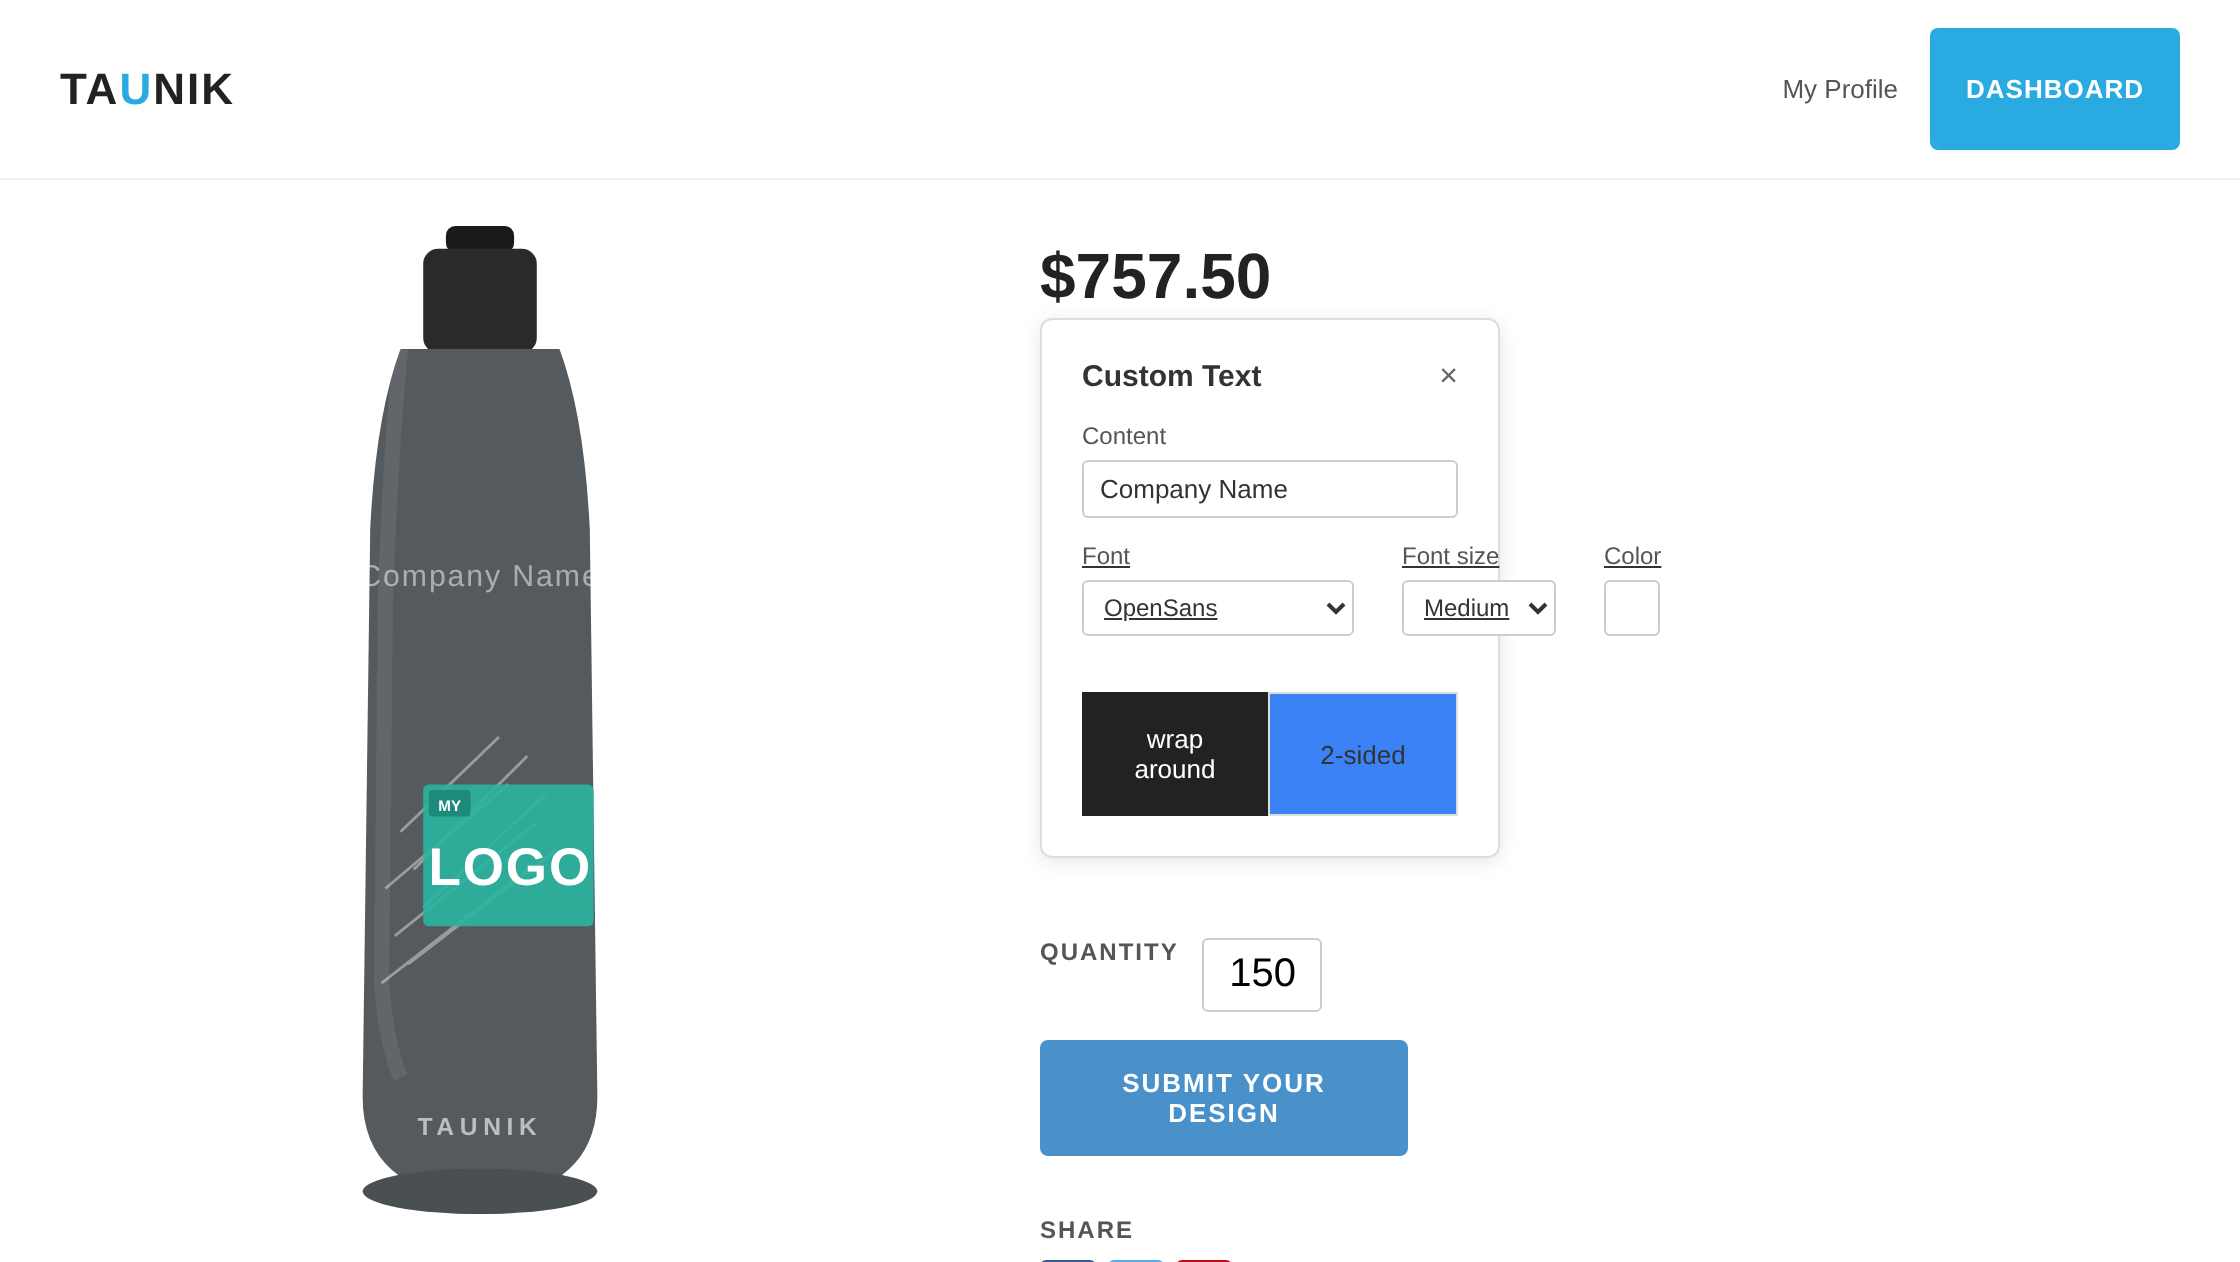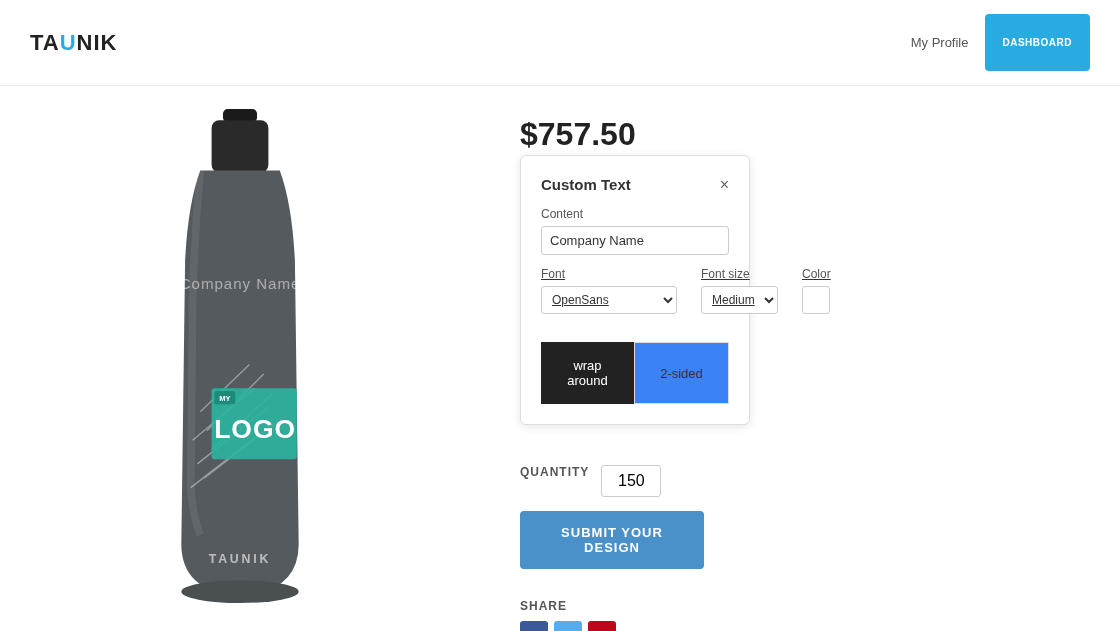--- a/index.html
+++ b/index.html
@@ -39,21 +39,21 @@
       font-size: 13px;
       color: #555;
       cursor: pointer;
     }
     .dashboard-btn {
       background: #29abe2;
       color: #fff;
       border: none;
       padding: 23px 18px;
       border-radius: 4px;
-      font-size: 10px;
+      font-size: 13px;
       font-weight: 600;
       cursor: pointer;
       letter-spacing: 0.5px;
     }
 
     
     .main {
       display: flex;
       height: calc(631px - 56px);
     }
@@ -204,21 +204,21 @@
     .quantity-label {
       font-size: 12px;
       font-weight: 600;
       color: #555;
       letter-spacing: 1px;
     }
     .quantity-input {
       border: 1px solid #ccc;
       border-radius: 3px;
       padding: 6px 10px;
-      font-size: 16px;
+      font-size: 20px;
       width: 60px;
       text-align: center;
     }
 
     .submit-btn {
       background: #4a90c9;
       color: #fff;
       border: none;
       padding: 14px 28px;
       border-radius: 4px;

